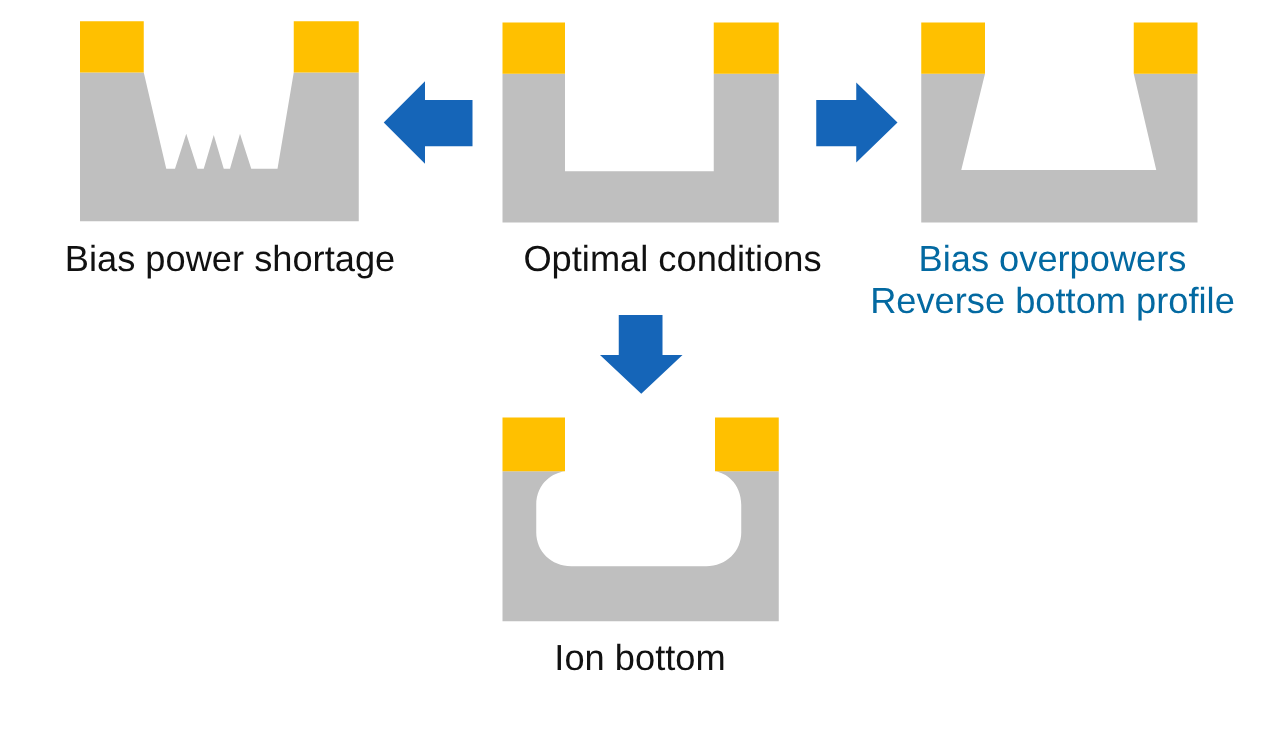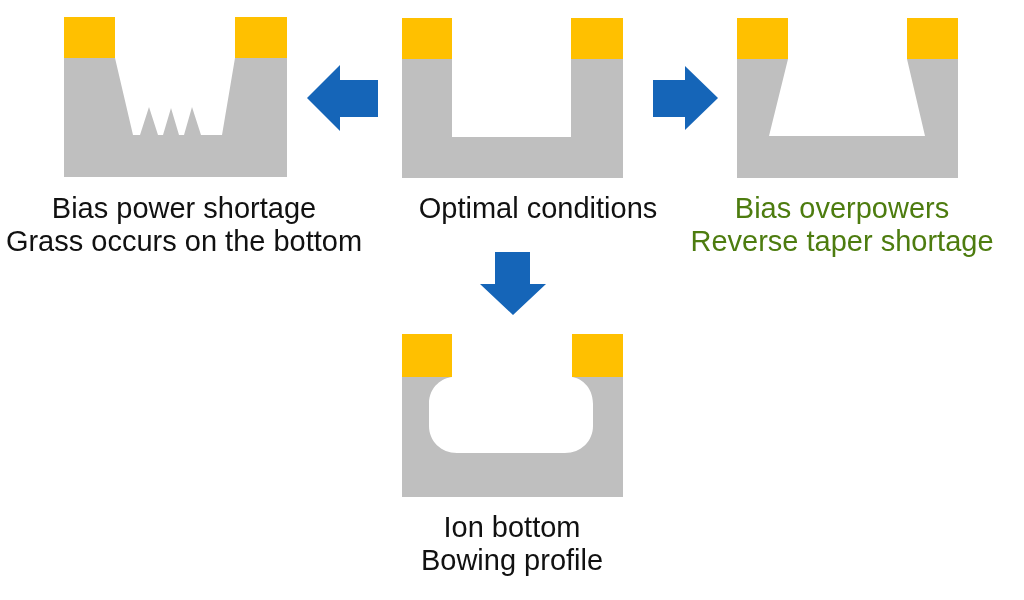--- a/index.html
+++ b/index.html
@@ -56,30 +56,28 @@
       <rect x="572" y="334" width="51" height="43" fill="#FFC000"></rect>
     </g>
 
     <path d="M378,80 L340,80 L340,65 L307,98 L340,131 L340,117 L378,117 Z" fill="#1565B8"></path>
     <path d="M653,80 L685,80 L685,66 L718,98 L685,130 L685,117 L653,117 Z" fill="#1565B8"></path>
     <path d="M495,252 L530,252 L530,284 L546,284 L513,315 L480,284 L495,284 Z" fill="#1565B8"></path>
   </svg>
 
   <div class="caption caption-grass" style="color: rgb(17, 17, 17);">
     <div>Bias power shortage</div>
-    <div>Grass occurs on the bottom</div>
   </div>
 
   <div class="caption caption-optimal" style="color: rgb(17, 17, 17);">
     <div>Optimal conditions</div>
   </div>
 
-  <div class="caption caption-reverse" style="color: #4d7c0f;">
+  <div class="caption caption-reverse" style="color: #0369a1;">
     <div>Bias overpowers</div>
-    <div>Reverse taper shortage</div>
+    <div>Reverse bottom profile</div>
   </div>
 
   <div class="caption caption-bowing" style="color: rgb(17, 17, 17);">
     <div>Ion bottom</div>
-    <div>Bowing profile</div>
   </div>
 
 </div>
 
 </body></html>

